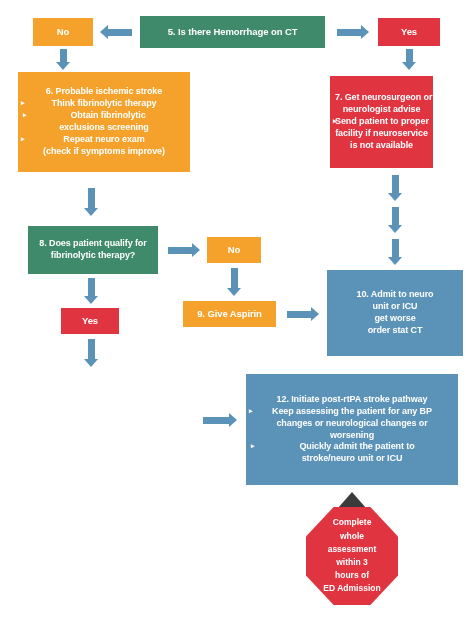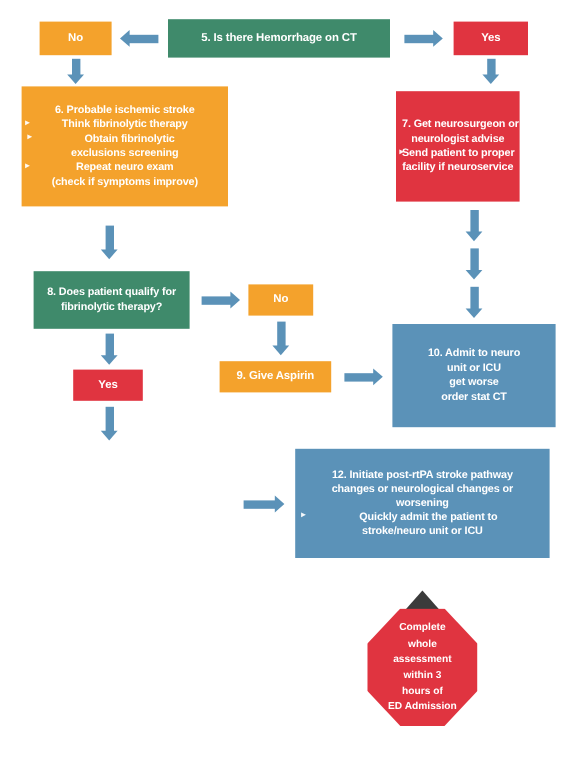--- a/index.html
+++ b/index.html
@@ -161,20 +161,21 @@
       <span class="line">(check if symptoms improve)</span>
     </span>
   </div>
 
   <div class="node red" style="left:330px; top:76px; width:103px; height:92px; font-size:9px;">
     <span class="lines">
       <span class="line">7. Get neurosurgeon or</span>
       <span class="line">neurologist advise</span>
       <span class="line bulleted b-far">Send patient to proper</span>
       <span class="line">facility if neuroservice</span>
+      <span class="line">is not available</span>
     </span>
   </div>
 
   <div class="arrow down" style="left:84px; top:188px; width:15px; height:28px;">
     <span class="shaft" style="height:21px;"></span>
     <span class="head"></span>
   </div>
 
   <div class="arrow down" style="left:388px; top:175px; width:15px; height:26px;">
     <span class="shaft" style="height:19px;"></span>
@@ -241,23 +242,24 @@
     <span class="shaft" style="height:21px;"></span>
     <span class="head"></span>
   </div>
 
 
   <div class="arrow right" style="left:203px; top:413px; width:34px; height:15px;">
     <span class="shaft" style="width:27px;"></span>
     <span class="head"></span>
   </div>
 
-  <div class="node blue" style="left:246px; top:374px; width:212px; height:91px; font-size:9px;">
+  <div class="node blue" style="left:246px; top:374px; width:212px; height:111px; font-size:9px;">
     <span class="lines">
       <span class="line">12. Initiate post-rtPA stroke pathway</span>
+      <span class="line bulleted b-far">Keep assessing the patient for any BP</span>
       <span class="line">changes or neurological changes or</span>
       <span class="line">worsening</span>
       <span class="line bulleted" style="padding-left:10px;">Quickly admit the patient to</span>
       <span class="line">stroke/neuro unit or ICU</span>
     </span>
   </div>
 
   <div class="tri-marker" style="left:338px; top:492px;"></div>
 
   <div class="octagon" style="left:306px; top:507px; width:92px; height:98px;">

